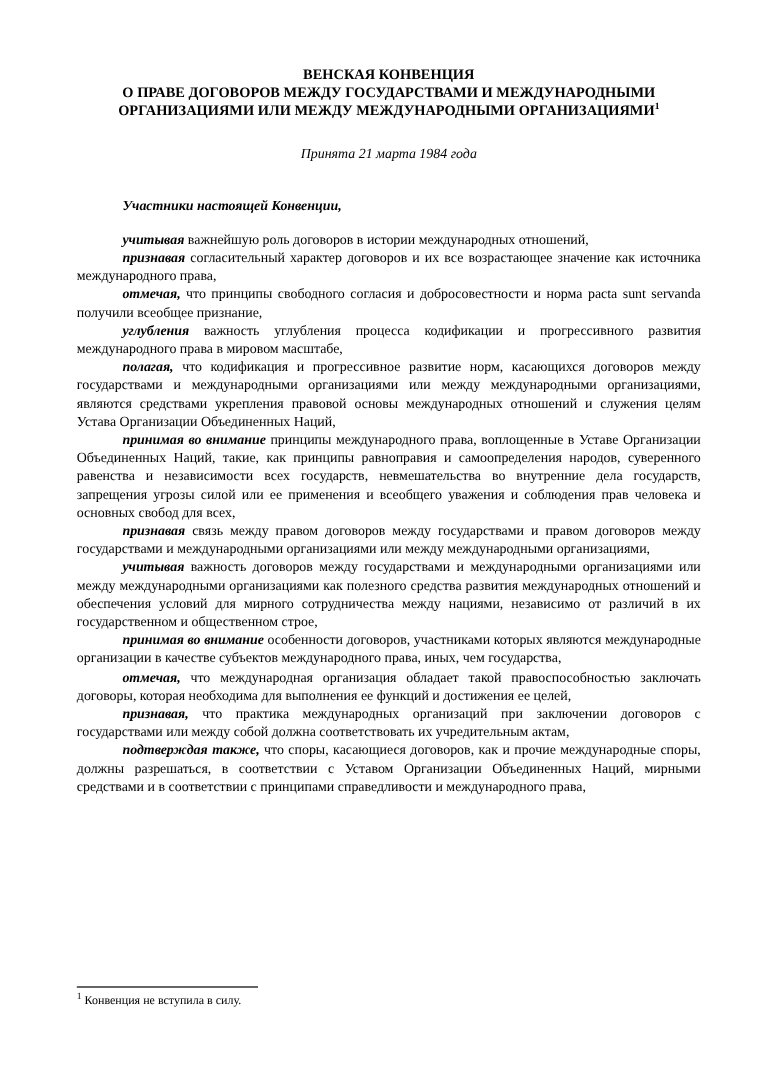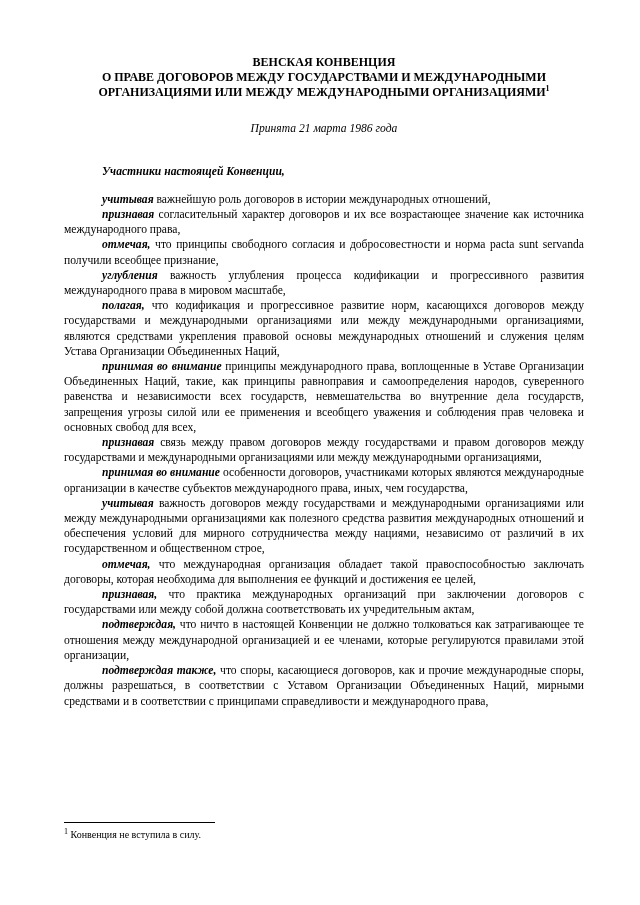--- a/index.html
+++ b/index.html
@@ -68,37 +68,36 @@
 </head>
 <body>
 
 <div class="page">
 
   <div class="title">
     <span class="t-line">ВЕНСКАЯ КОНВЕНЦИЯ</span>
     <span><span>О ПРАВЕ ДОГОВОРОВ МЕЖДУ ГОСУДАРСТВАМИ И МЕЖДУНАРОДНЫМИ ОРГАНИЗАЦИЯМИ ИЛИ МЕЖДУ МЕЖДУНАРОДНЫМИ ОРГАНИЗАЦИЯМИ</span><sup>1</sup></span>
   </div>
 
-  <div class="date">Принята 21 марта 1986 года</div>
+  <div class="date">Принята 21 марта 1984 года</div>
 
   <div class="intro">Участники настоящей Конвенции,</div>
 
   <div class="body-text">
     <p><span class="lead">учитывая</span><span> важнейшую роль договоров в истории международных отношений,</span></p>
     <p><span class="lead">признавая</span><span> согласительный характер договоров и их все возрастающее значение как источника международного права,</span></p>
     <p><span class="lead">отмечая,</span><span> что принципы свободного согласия и добросовестности и норма pacta sunt servanda получили всеобщее признание,</span></p>
     <p><span class="lead">углубления</span><span> важность углубления процесса кодификации и прогрессивного развития международного права в мировом масштабе,</span></p>
     <p><span class="lead">полагая,</span><span> что кодификация и прогрессивное развитие норм, касающихся договоров между государствами и международными организациями или между международными организациями, являются средствами укрепления правовой основы международных отношений и служения целям Устава Организации Объединенных Наций,</span></p>
     <p><span class="lead">принимая во внимание</span><span> принципы международного права, воплощенные в Уставе Организации Объединенных Наций, такие, как принципы равноправия и самоопределения народов, суверенного равенства и независимости всех государств, невмешательства во внутренние дела государств, запрещения угрозы силой или ее применения и всеобщего уважения и соблюдения прав человека и основных свобод для всех,</span></p>
     <p><span class="lead">признавая</span><span> связь между правом договоров между государствами и правом договоров между государствами и международными организациями или между международными организациями,</span></p>
+    <p><span class="lead">учитывая</span><span> важность договоров между государствами и международными организациями или между международными организациями как полезного средства развития международных отношений и обеспечения условий для мирного сотрудничества между нациями, независимо от различий в их государственном и общественном строе,</span></p>
     <p><span class="lead">принимая во внимание</span><span> особенности договоров, участниками которых являются международные организации в качестве субъектов международного права, иных, чем государства,</span></p>
-    <p><span class="lead">учитывая</span><span> важность договоров между государствами и международными организациями или между международными организациями как полезного средства развития международных отношений и обеспечения условий для мирного сотрудничества между нациями, независимо от различий в их государственном и общественном строе,</span></p>
     <p><span class="lead">отмечая,</span><span> что международная организация обладает такой правоспособностью заключать договоры, которая необходима для выполнения ее функций и достижения ее целей,</span></p>
     <p><span class="lead">признавая,</span><span> что практика международных организаций при заключении договоров с государствами или между собой должна соответствовать их учредительным актам,</span></p>
-    <p><span class="lead">подтверждая,</span><span> что ничто в настоящей Конвенции не должно толковаться как затрагивающее те отношения между международной организацией и ее членами, которые регулируются правилами этой организации,</span></p>
     <p><span class="lead">подтверждая также,</span><span> что споры, касающиеся договоров, как и прочие международные споры, должны разрешаться, в соответствии с Уставом Организации Объединенных Наций, мирными средствами и в соответствии с принципами справедливости и международного права,</span></p>
   </div>
 
   <div class="footnote-area">
     <span class="footnote-rule"></span>
     <span><sup>1</sup><span> Конвенция не вступила в силу.</span></span>
   </div>
 
 </div>
 

